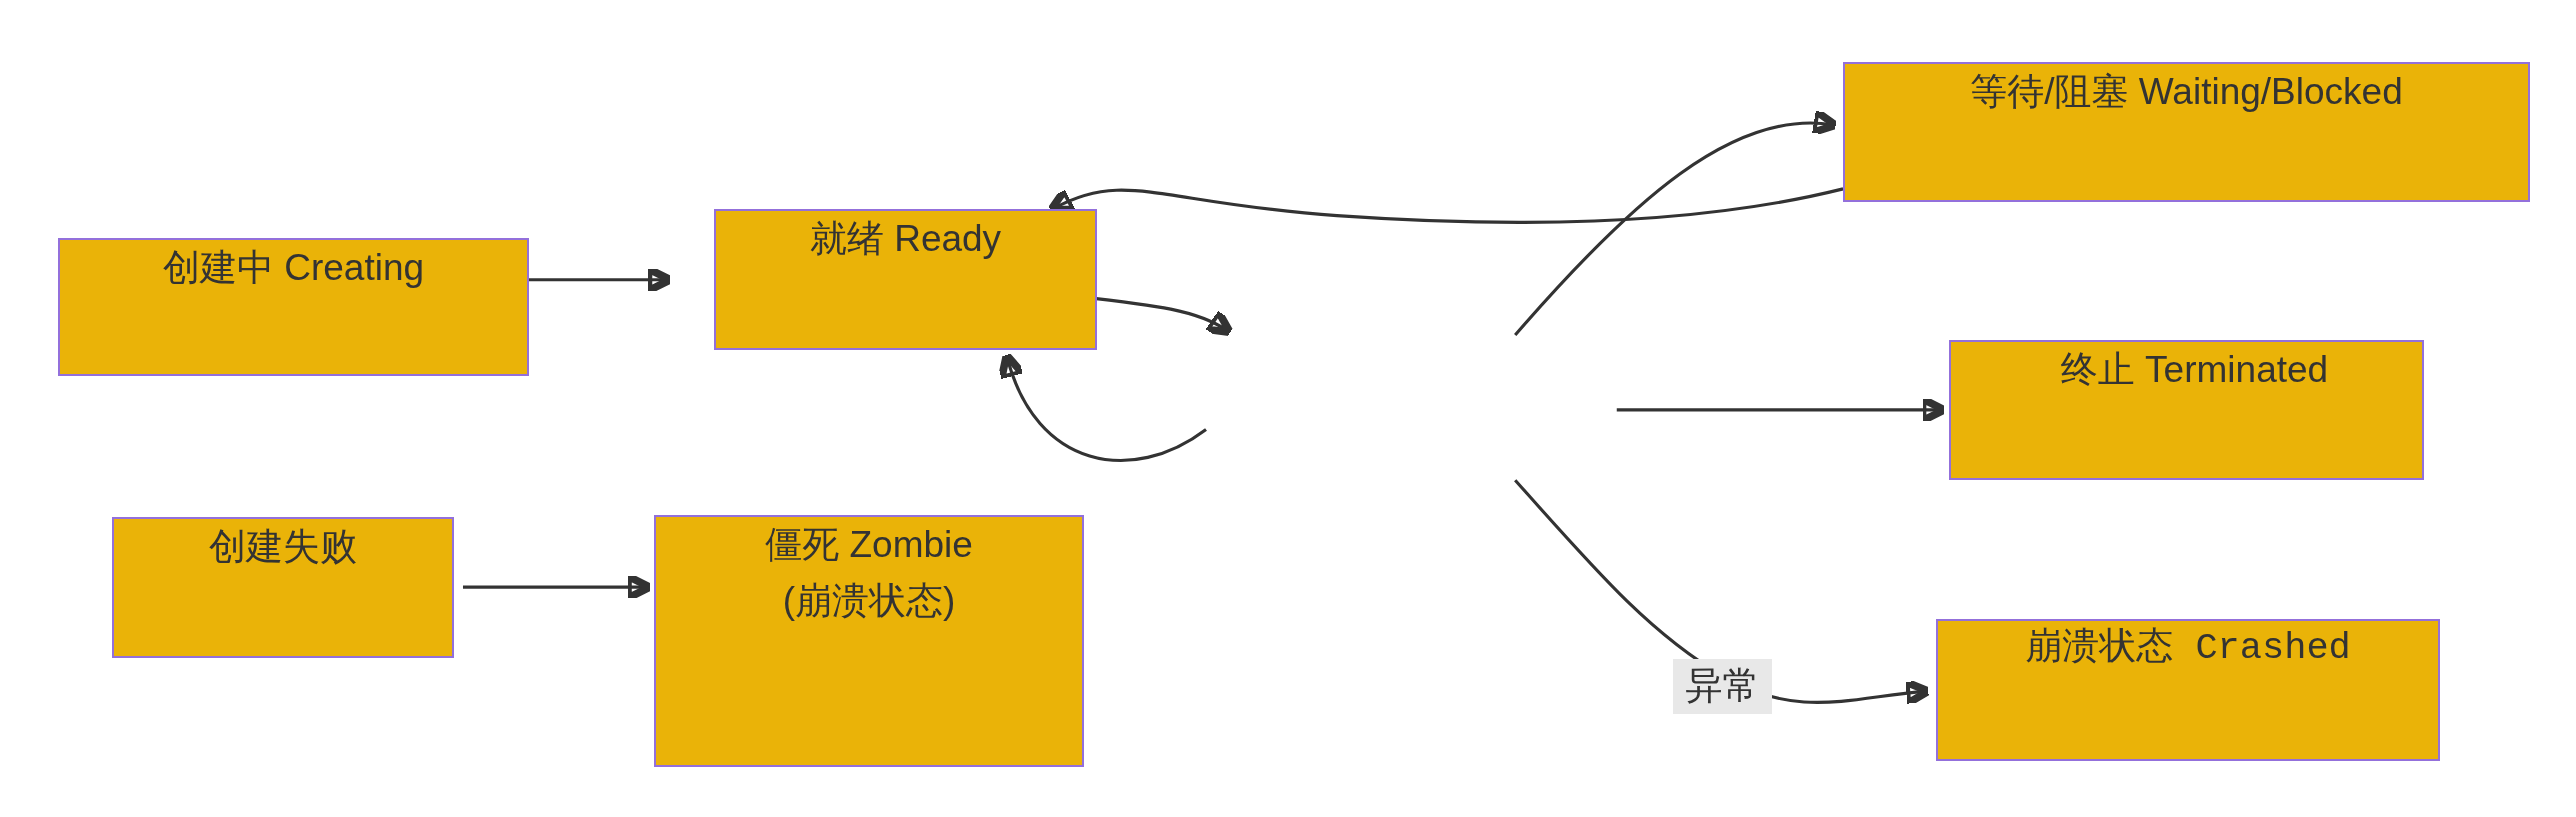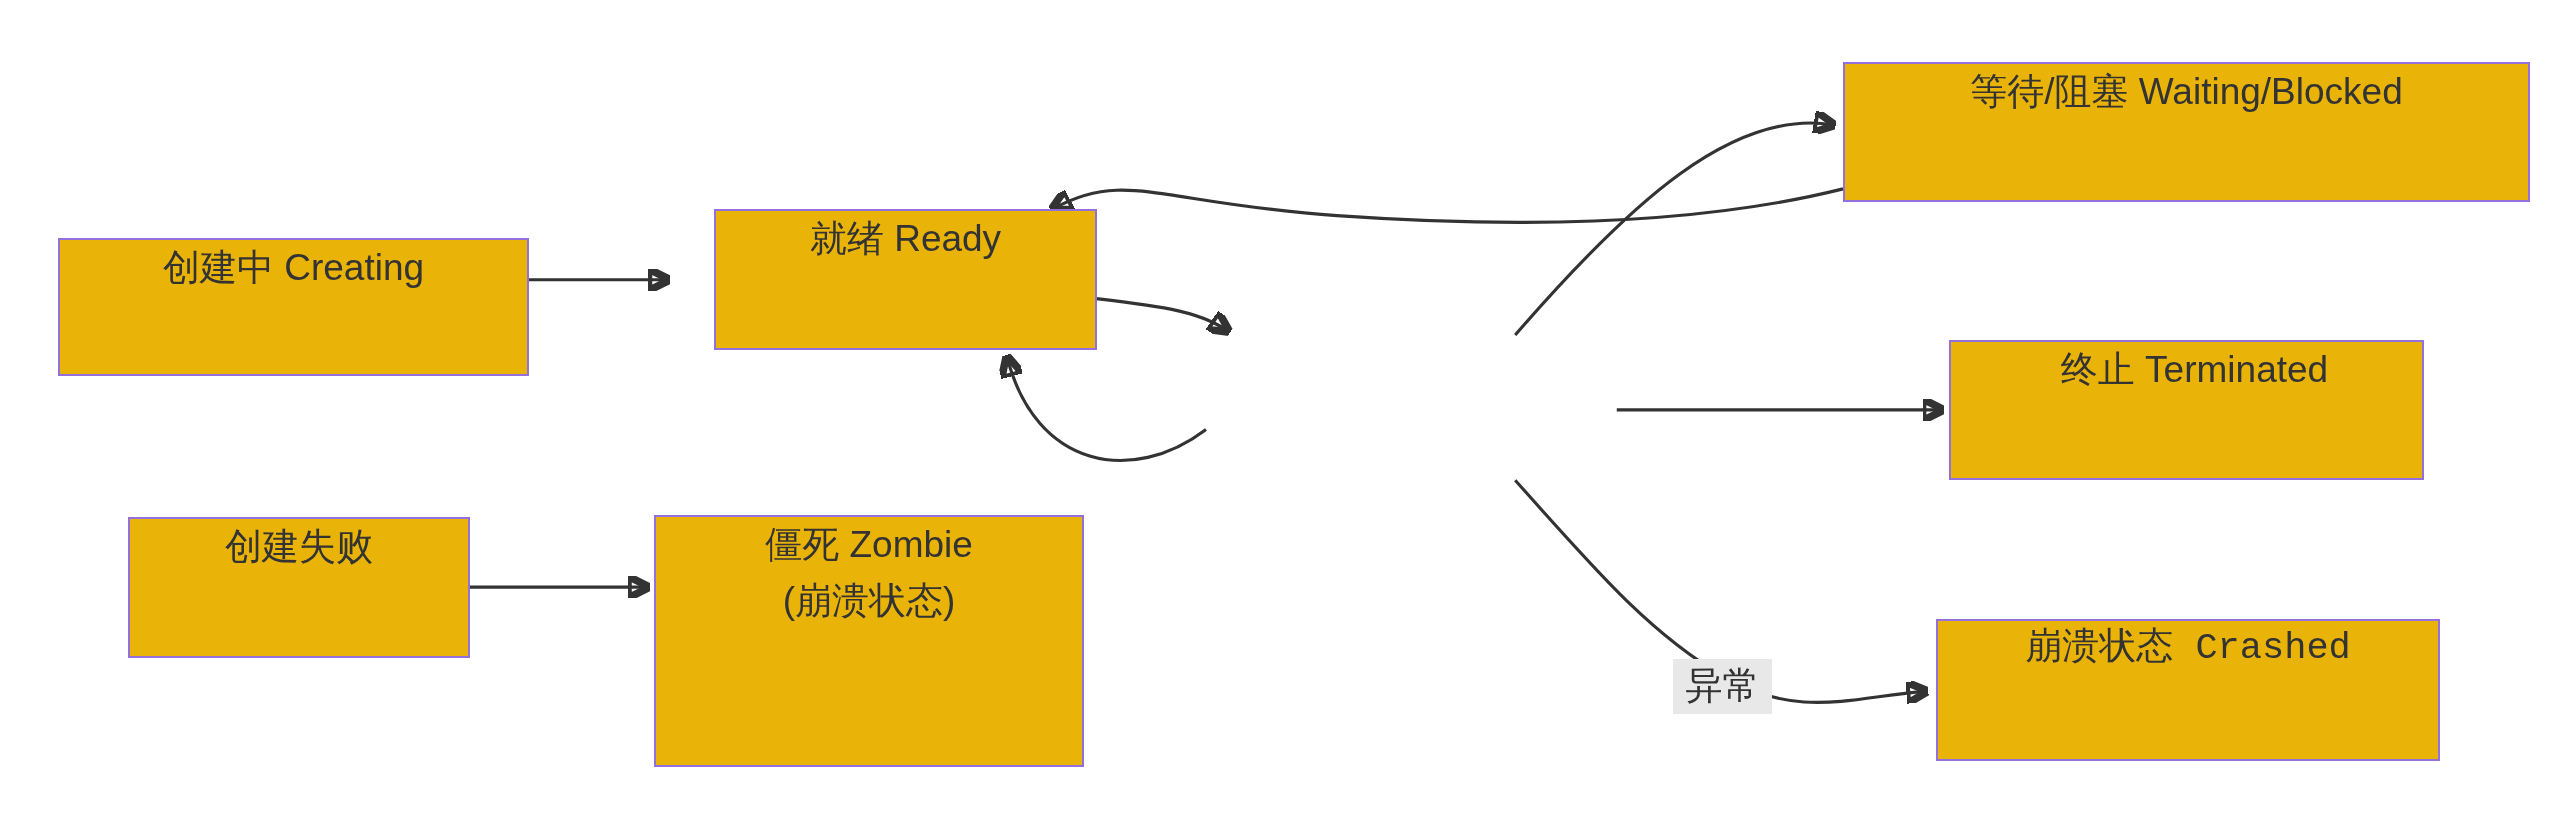--- a/index.html
+++ b/index.html
@@ -23,21 +23,21 @@
     font-size:37px;line-height:1.5;
     text-align:center;
     white-space:nowrap;
   }
   .node-creating   {left:58px;  top:208px; width:471px; height:138px;margin-top:30px;}
   .node-ready      {left:674px; top:209px; width:383px; height:141px;margin-left:40px;}
   .node-running    {left:1206px;top:335px; width:411px; height:145px;}
   .node-waiting    {left:1843px;top:62px;  width:687px; height:140px;}
   .node-terminated {left:1949px;top:340px; width:475px; height:140px;padding-left:16px;}
   .node-crashed    {left:1936px;top:619px; width:504px; height:142px;font-family:Liberation Mono, monospace;}
-  .node-create-failed{left:128px;top:517px;width:342px; height:141px;}
+  .node-create-failed{left:112px;top:517px;width:342px; height:141px;}
   .node-zombie     {left:654px; top:515px; width:430px; height:252px;}
   .edge-label{
     position:absolute;
     left:1673px;top:659px;
     padding:5.3px 12.5px;
     background:#e8e8e8;
     font-size:37px;line-height:1.2;
     text-align:right;
     white-space:nowrap;
   }

